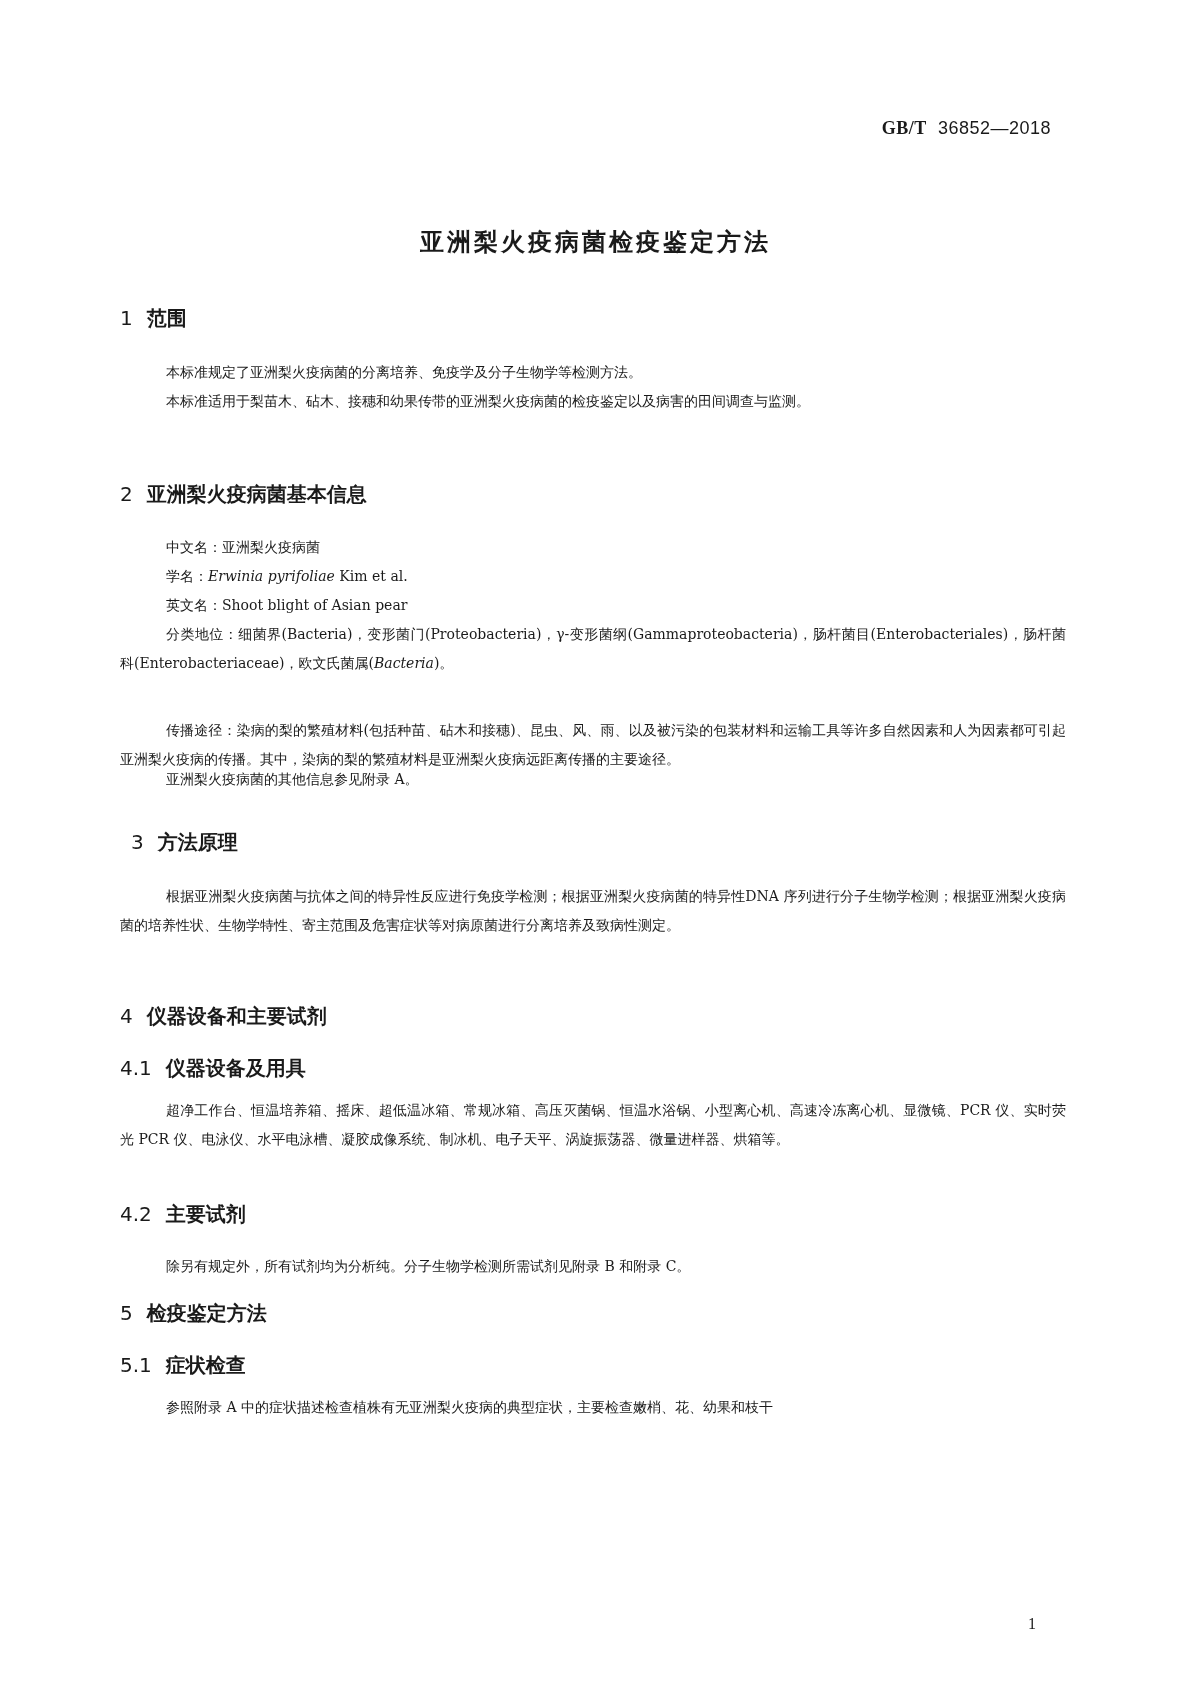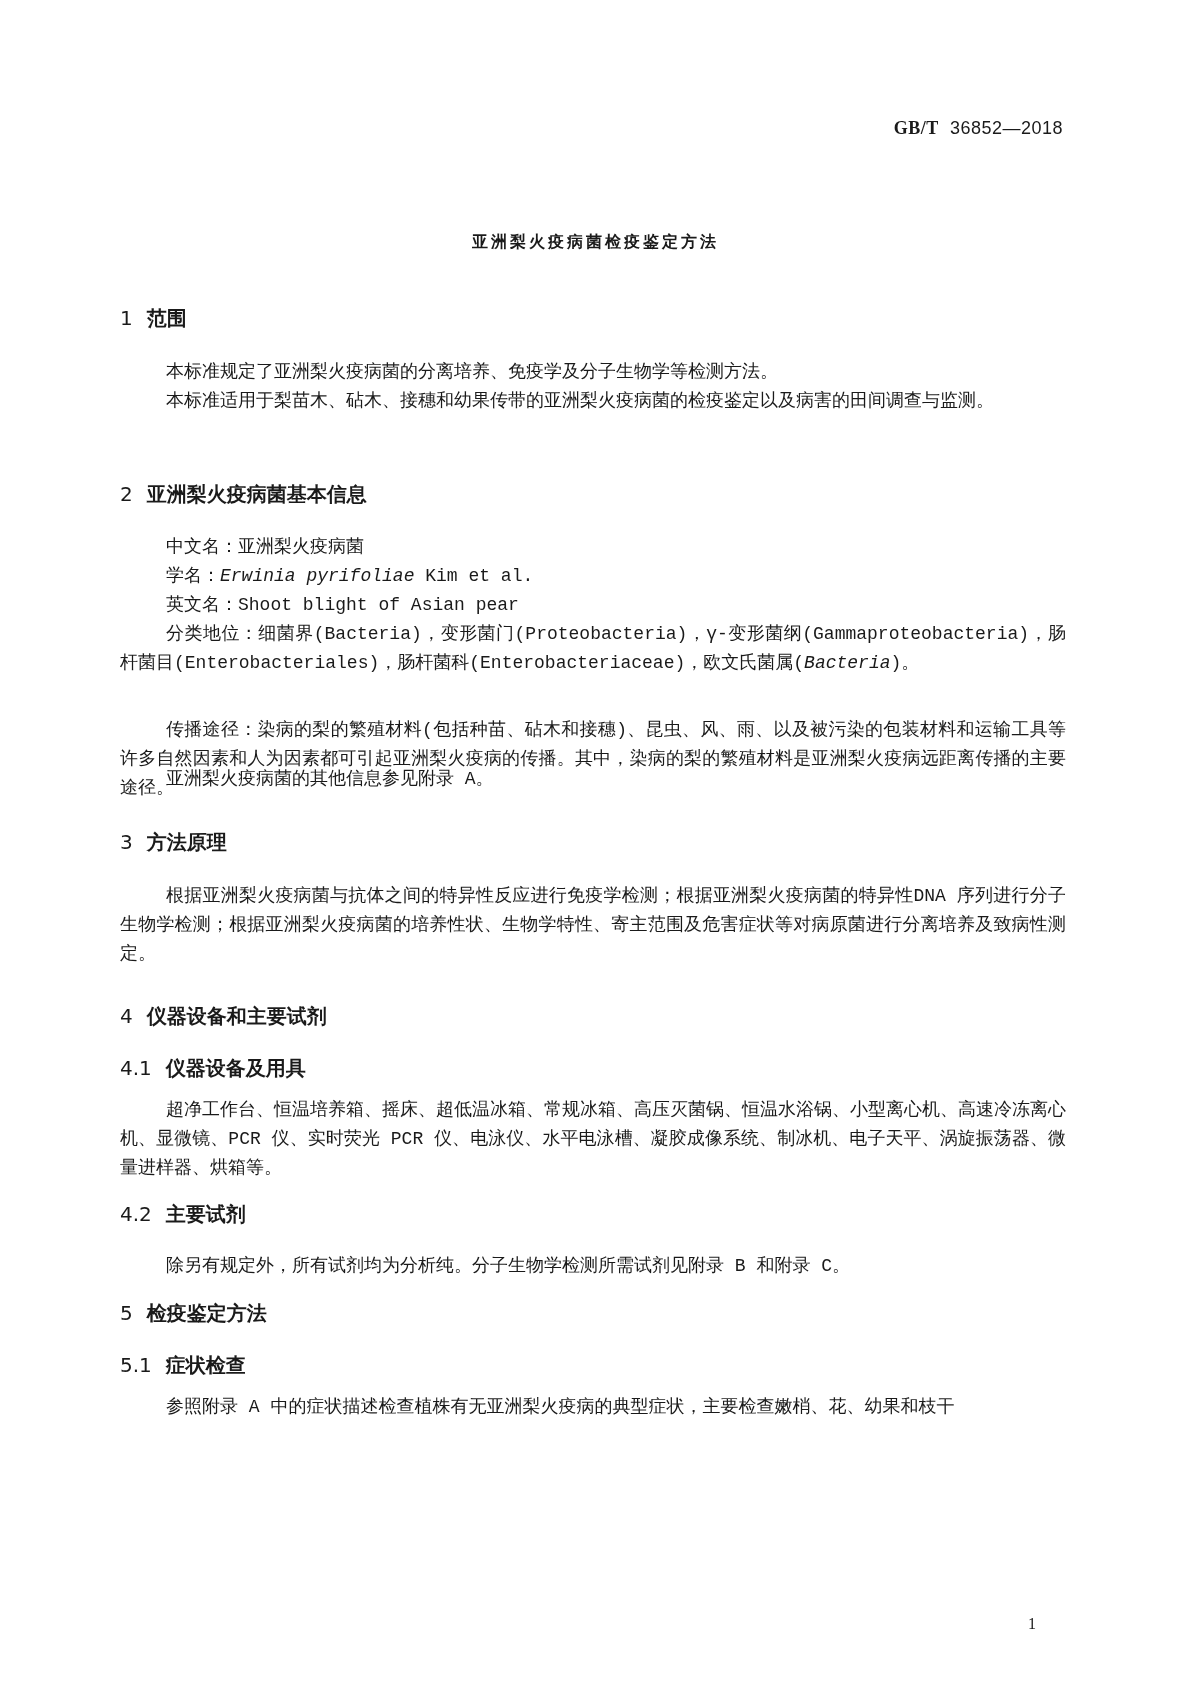--- a/index.html
+++ b/index.html
@@ -2,40 +2,39 @@
 <html><head>
   <meta charset="utf-8">
   <style>
     html, body { margin: 0; padding: 0; background: #ffffff; }
     body {
       width: 1191px; height: 1684px; position: relative; overflow: hidden;
       color: #1a1a1a;
       font-family: "DejaVu Serif", "Liberation Serif", serif;
     }
     .std-code {
-      position: absolute; top: 118px; right: 128px;
+      position: absolute; top: 118px; right: 140px;
       font-size: 18px; letter-spacing: 0.5px;
       font-family: "Liberation Sans", "DejaVu Sans", sans-serif;
     }
     .std-code .gbt { font-family: "Liberation Serif", serif; font-weight: bold; }
     .doc-title {
-      position: absolute; top: 232px; left: 0; width: 1191px; text-align: center;
+      position: absolute; top: 226px; left: 0; width: 1191px; text-align: center;
       font-family: "DejaVu Sans", sans-serif; font-weight: bold;
-      font-size: 16px; letter-spacing: 3px;
+      font-size: 24px; letter-spacing: 3px;
     }
     .h {
       position: absolute; left: 120px;
       font-family: "DejaVu Sans", sans-serif; font-weight: bold; font-size: 20px;
     }
     .h .num { display: inline-block; font-weight: normal; margin-right: 14px; }
     .p {
       position: absolute; left: 120px; width: 946px;
-      font-size: 18px; line-height: 29px; text-align: justify;
+      font-size: 14px; line-height: 29px; text-align: justify;
       text-indent: 46px;
-      font-family: Liberation Mono, monospace;
     }
     .page-num {
       position: absolute; top: 1615px; right: 155px; font-size: 16px;
       font-family: "Liberation Serif", serif;
     }
     i { font-style: italic; }
   </style>
 </head>
 <body>
 
@@ -59,21 +58,21 @@
 <div class="p" style="top:562px;">
   <span>学名：</span><i>Erwinia pyrifoliae</i><span> Kim et al.</span>
 </div>
 <div class="p" style="top:591px;">英文名：Shoot blight of Asian pear</div>
 <div class="p" style="top:620px;">
   <span>分类地位：细菌界(Bacteria)，变形菌门(Proteobacteria)，γ-变形菌纲(Gammaproteobacteria)，肠杆菌目(Enterobacteriales)，肠杆菌科(Enterobacteriaceae)，欧文氏菌属(</span><i>Bacteria</i><span>)。</span>
 </div>
 <div class="p" style="top:678px;margin-top:38px;">传播途径：染病的梨的繁殖材料(包括种苗、砧木和接穗)、昆虫、风、雨、以及被污染的包装材料和运输工具等许多自然因素和人为因素都可引起亚洲梨火疫病的传播。其中，染病的梨的繁殖材料是亚洲梨火疫病远距离传播的主要途径。</div>
 <div class="p" style="top:765px;">亚洲梨火疫病菌的其他信息参见附录 A。</div>
 
-<div class="h" style="top:829px;">
+<div class="h" style="top:829px;margin-left:11px;">
   <span class="num">3</span><span>方法原理</span>
 </div>
 <div class="p" style="top:882px;">根据亚洲梨火疫病菌与抗体之间的特异性反应进行免疫学检测；根据亚洲梨火疫病菌的特异性DNA 序列进行分子生物学检测；根据亚洲梨火疫病菌的培养性状、生物学特性、寄主范围及危害症状等对病原菌进行分离培养及致病性测定。</div>
 
 <div class="h" style="top:1003px;">
   <span class="num">4</span><span>仪器设备和主要试剂</span>
 </div>
 
 <div class="h" style="top:1055px;">
   <span class="num">4.1</span><span>仪器设备及用具</span>

